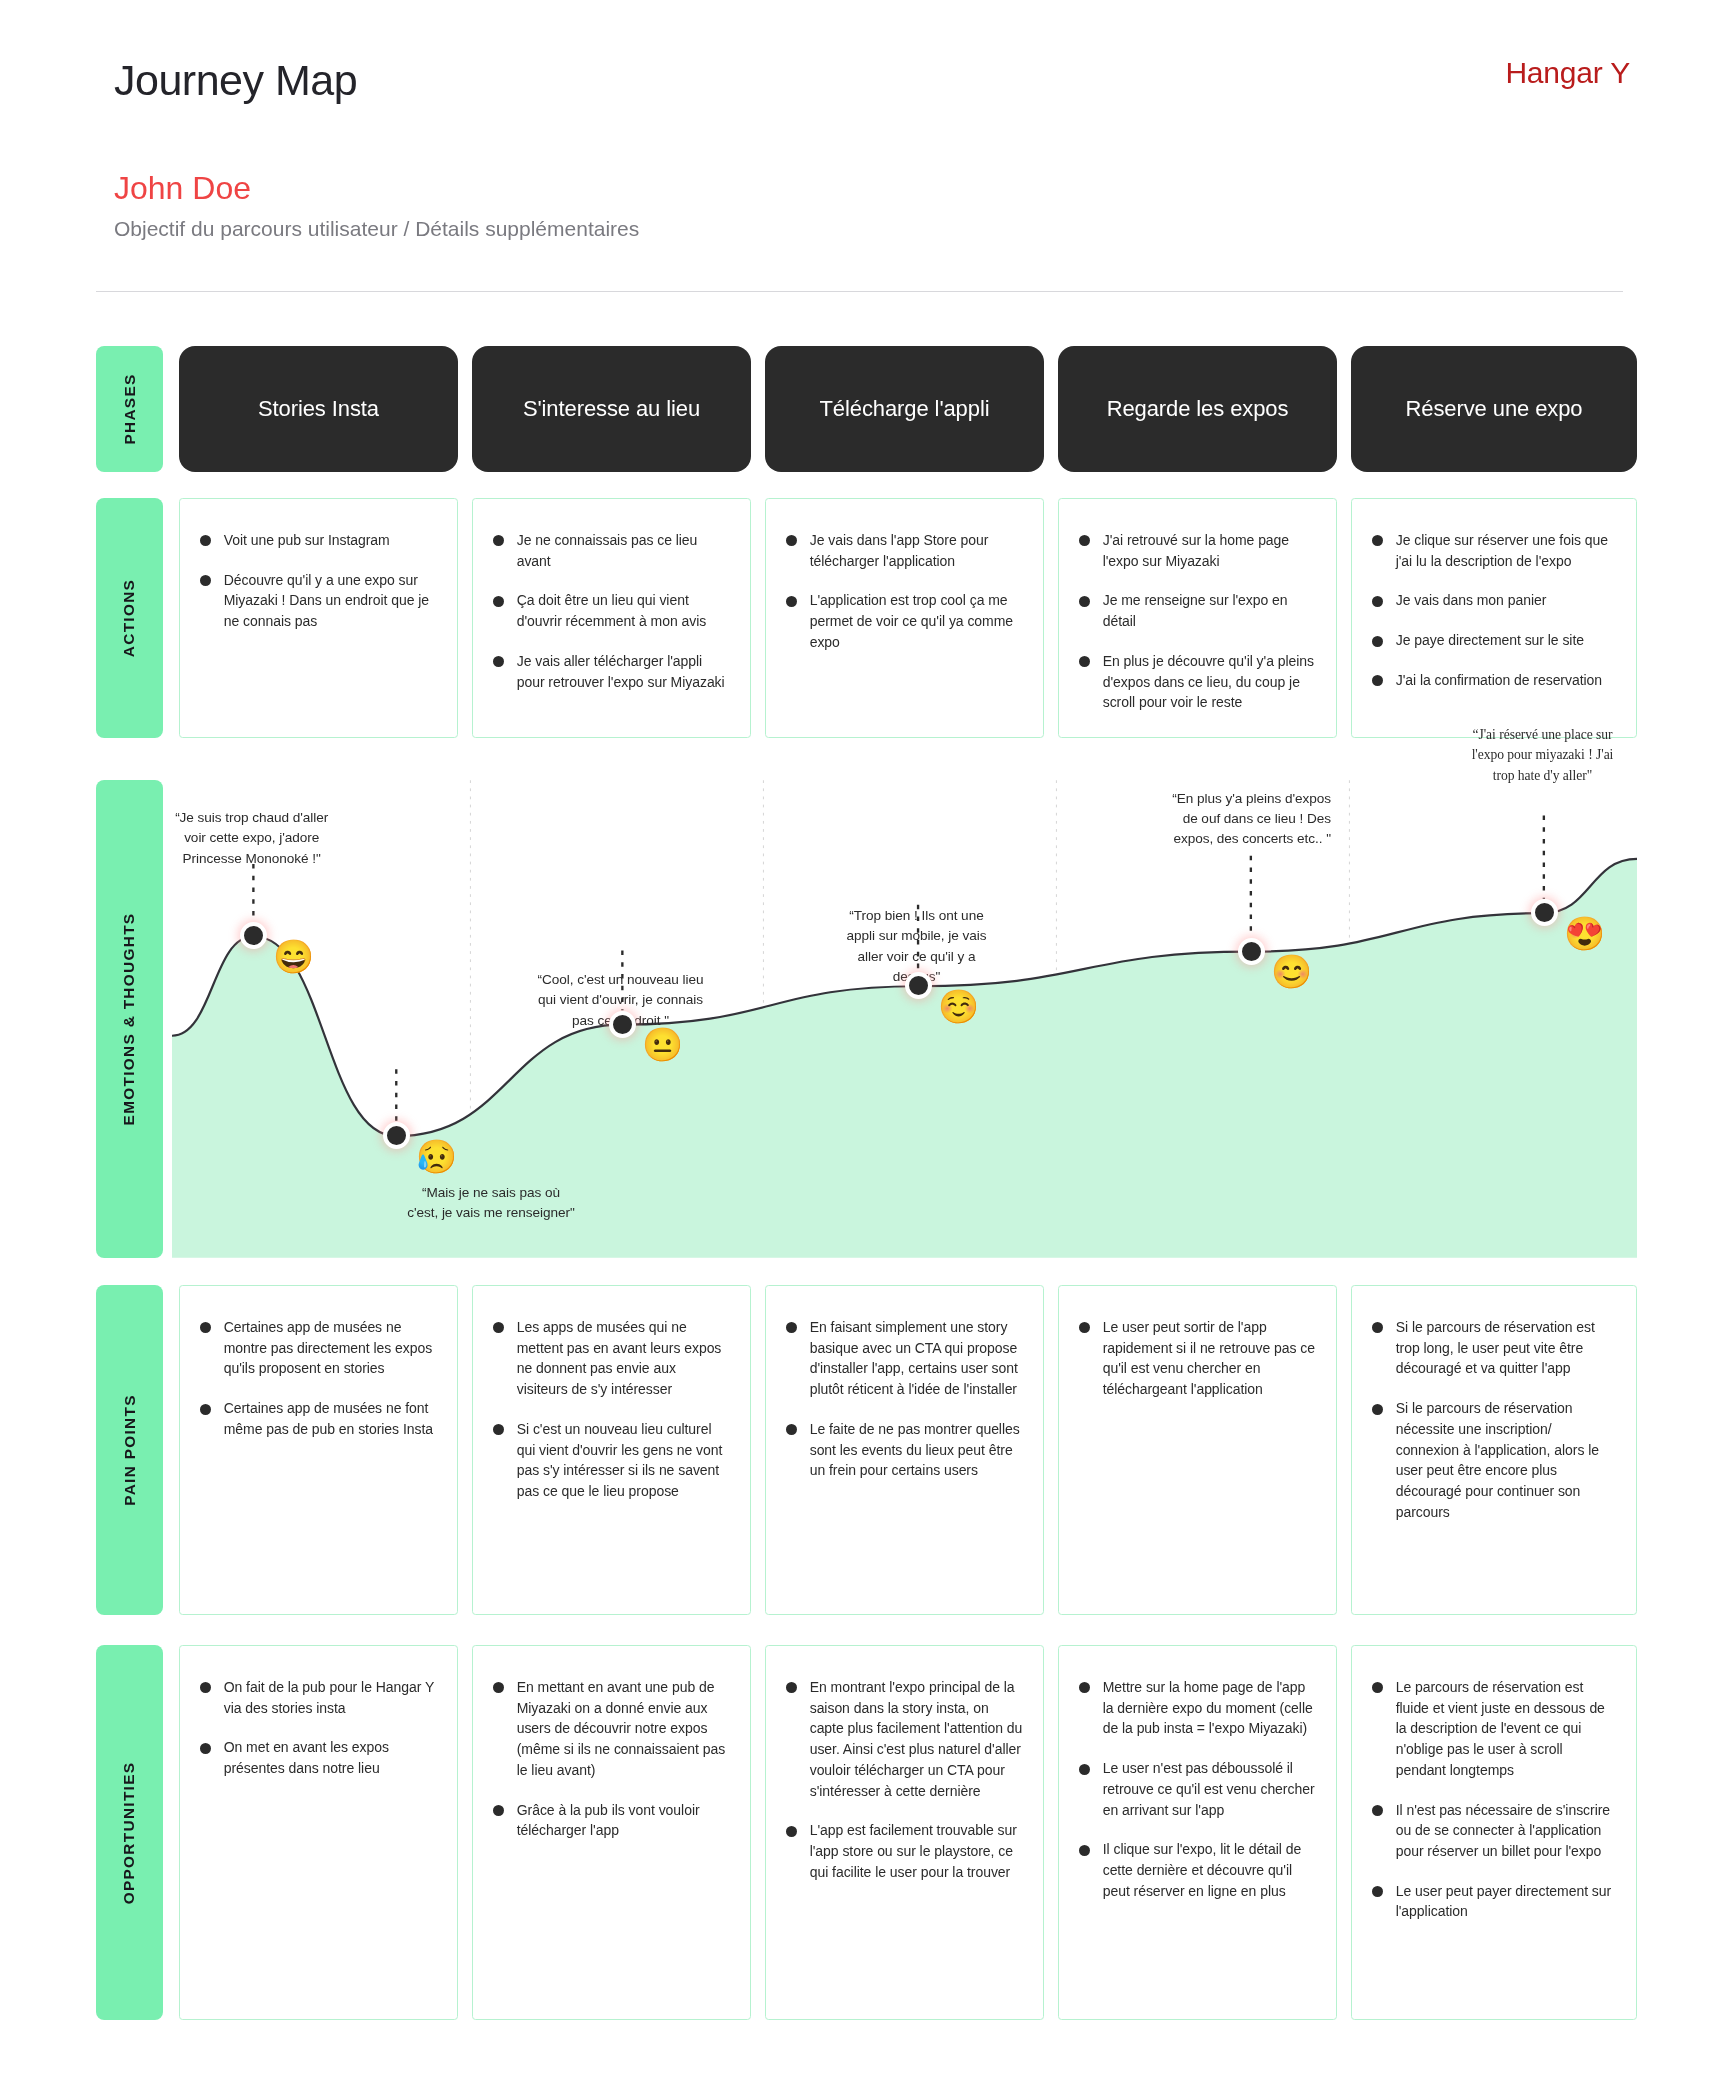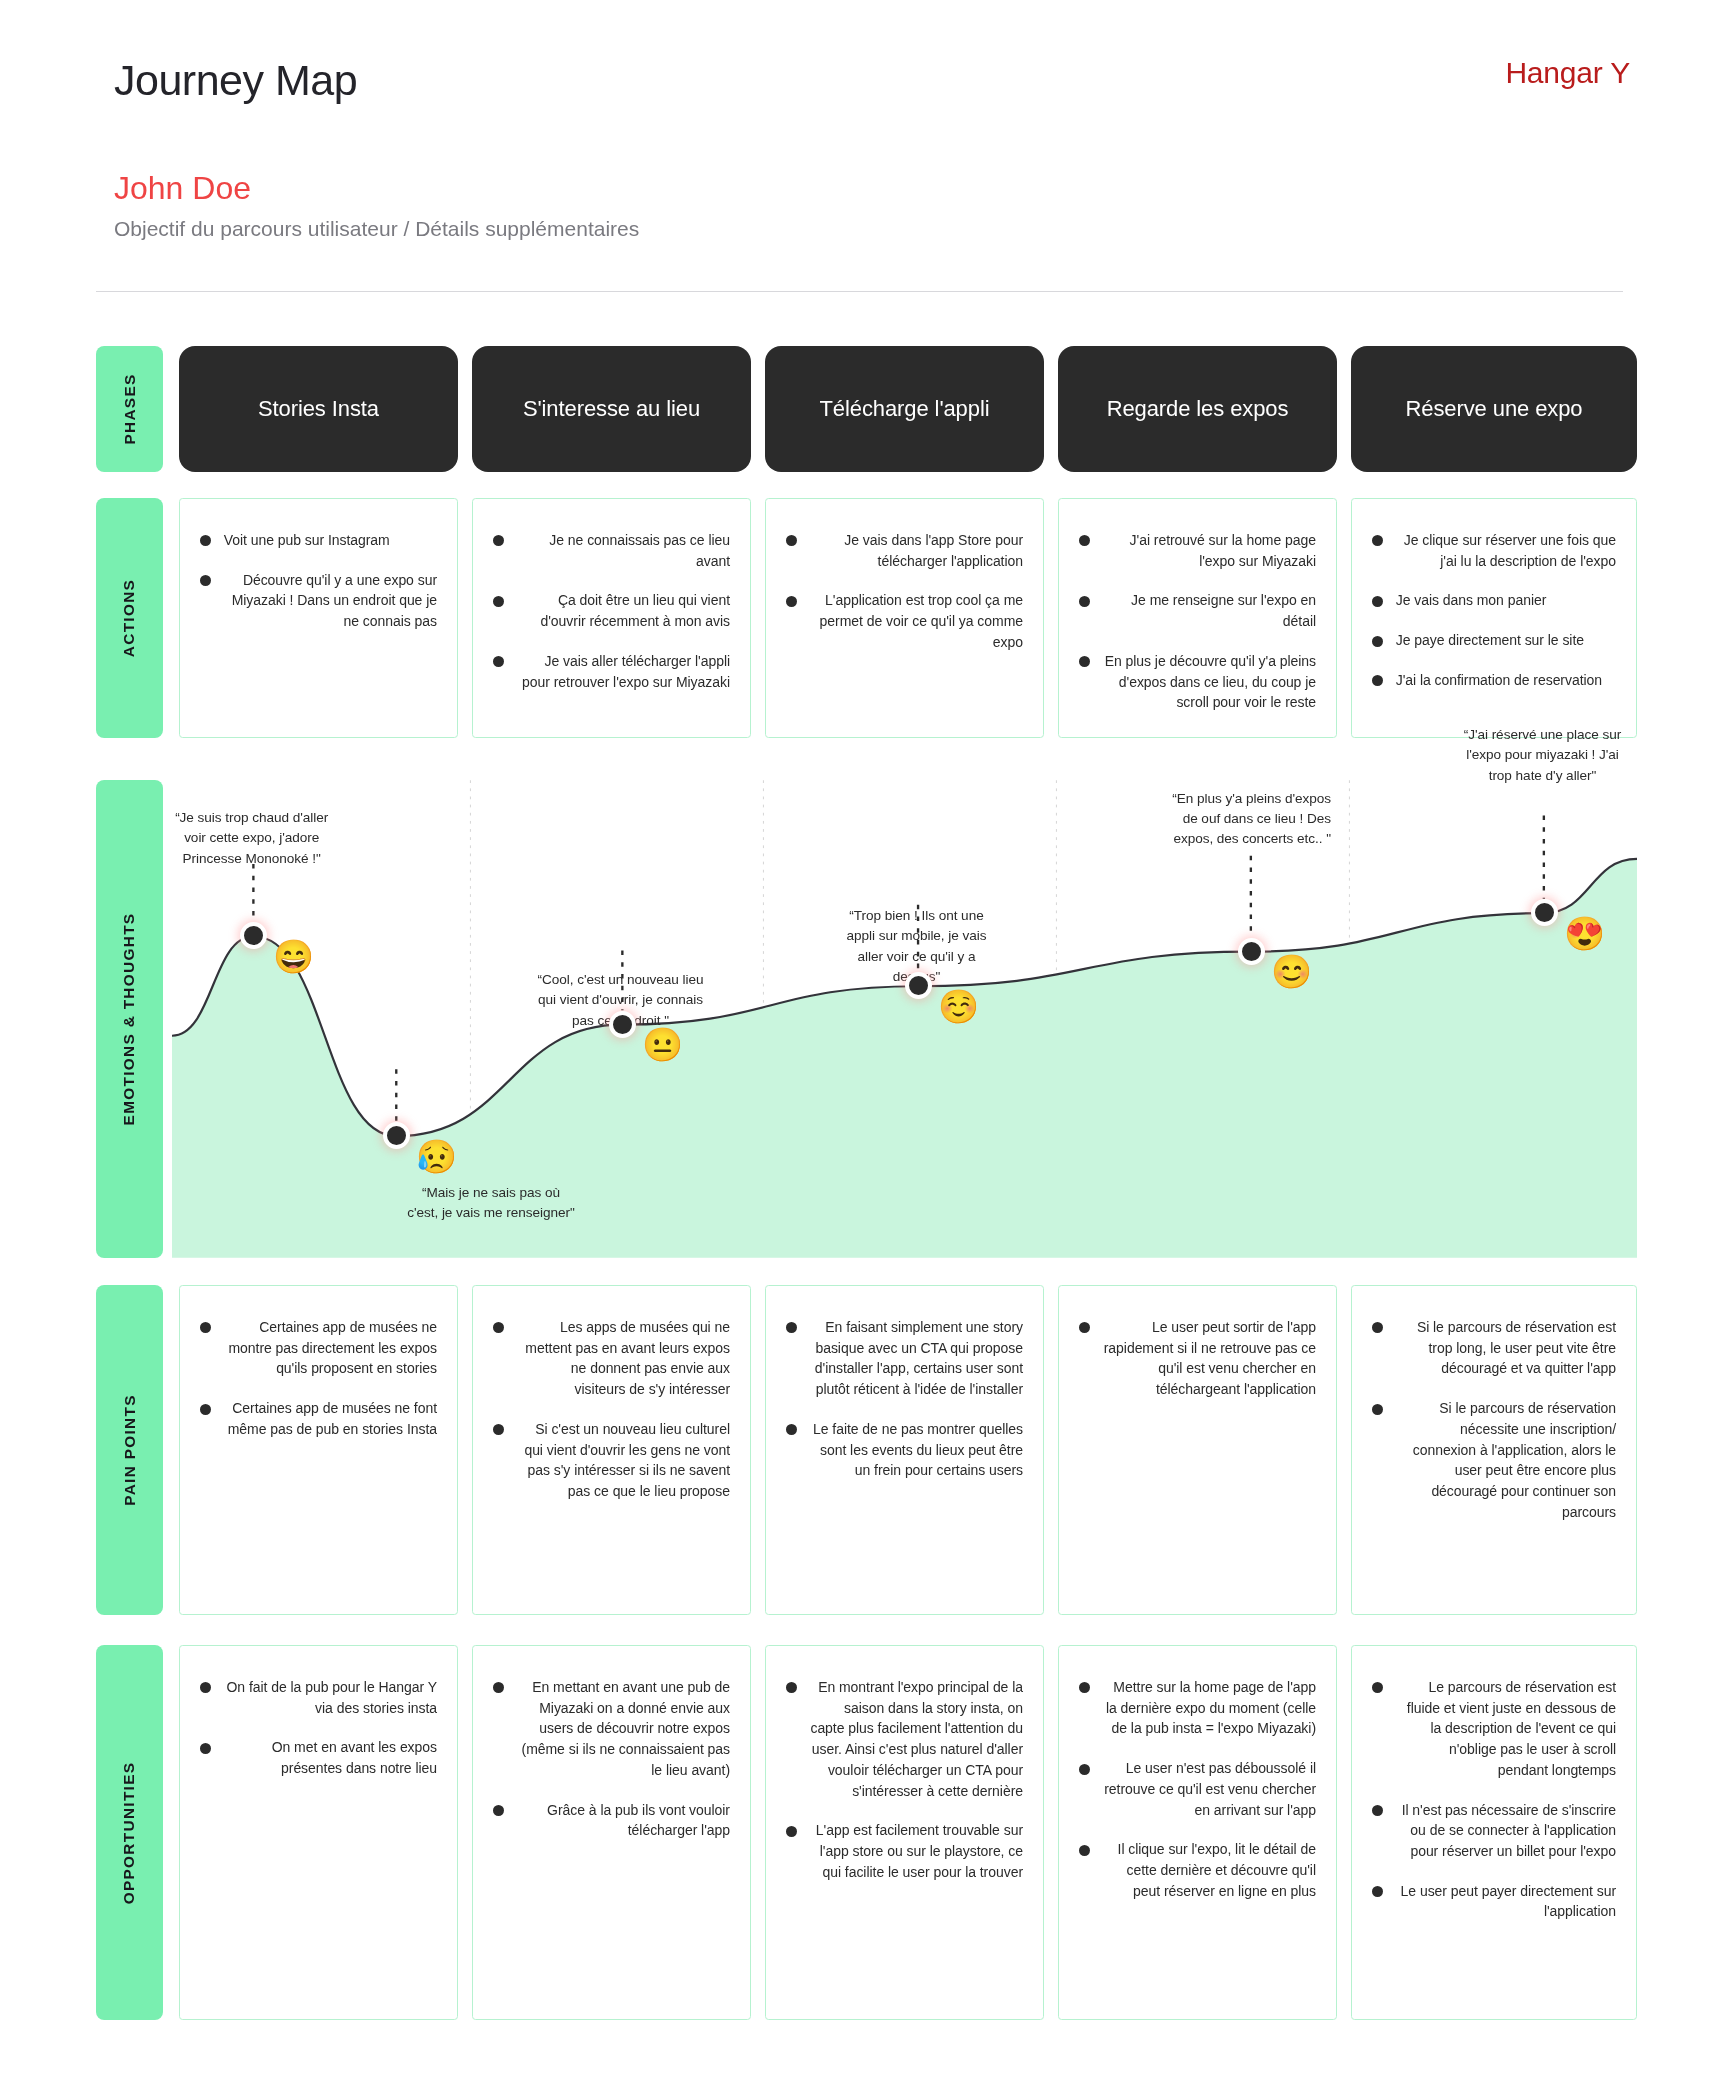--- a/index.html
+++ b/index.html
@@ -80,21 +80,20 @@
     top: 0;
     background: #ffffff;
     border: 1.4px solid #b6f2d0;
     border-radius: 3.6px;
     padding: 31px 20px 18px 20px;
   }
   .bullet-item {
     position: relative;
     display: flex;
     margin-bottom: 19px;
-    text-align: right;
   }
   .bullet-item:last-child { margin-bottom: 0; }
   .dot {
     flex: 0 0 auto;
     width: 11px; height: 11px;
     border-radius: 50%;
     background: #2b2b2b;
     margin-top: 5.4px;
     margin-right: 12.7px;
   }
@@ -273,21 +272,21 @@
           <div class="emoji" style="left: 244px; top: 360px;">😥</div>
           <div class="quote" style="width: 181px; left: 358px; top: 190px;">“Cool, c'est un nouveau lieu qui vient d'ouvrir, je connais pas cet endroit "</div>
           <div class="emo-node" style="left: 437px; top: 231px;"></div>
           <div class="emoji" style="left: 470px; top: 248px;">😐</div>
           <div class="quote" style="width: 163px; left: 663px; top: 126px;">“Trop bien ! Ils ont une appli sur mobile, je vais aller voir ce qu'il y a dessus"</div>
           <div class="emo-node" style="left: 733px; top: 192px;"></div>
           <div class="emoji" style="left: 766px; top: 210px;">☺️</div>
           <div class="quote" style="width: 163px; left: 996px; top: 8.6px; text-align: right;">“En plus y'a pleins d'expos de ouf dans ce lieu ! Des expos, des concerts etc.. "</div>
           <div class="emo-node" style="left: 1066px; top: 158px;"></div>
           <div class="emoji" style="left: 1099px; top: 175px;">😊</div>
-          <div class="quote" style="width: 163px; left: 1289px; top: -55px;">“J'ai réservé une place sur l'expo pour miyazaki ! J'ai trop hate d'y aller"</div>
+          <div class="quote" style="width: 163px; left: 1289px; top: -55px; font-family: Liberation Serif, serif;">“J'ai réservé une place sur l'expo pour miyazaki ! J'ai trop hate d'y aller"</div>
           <div class="emo-node" style="left: 1359px; top: 119px;"></div>
           <div class="emoji" style="left: 1392px; top: 137px;">😍</div>
         </div>
     </div>
   </div>
 
   <div class="row" style="top:1285px; height:330px; width:1737px;">
     <div class="side-label" style="left:96px; top:0; height:330px;">
       <span>PAIN POINTS</span>
     </div>

